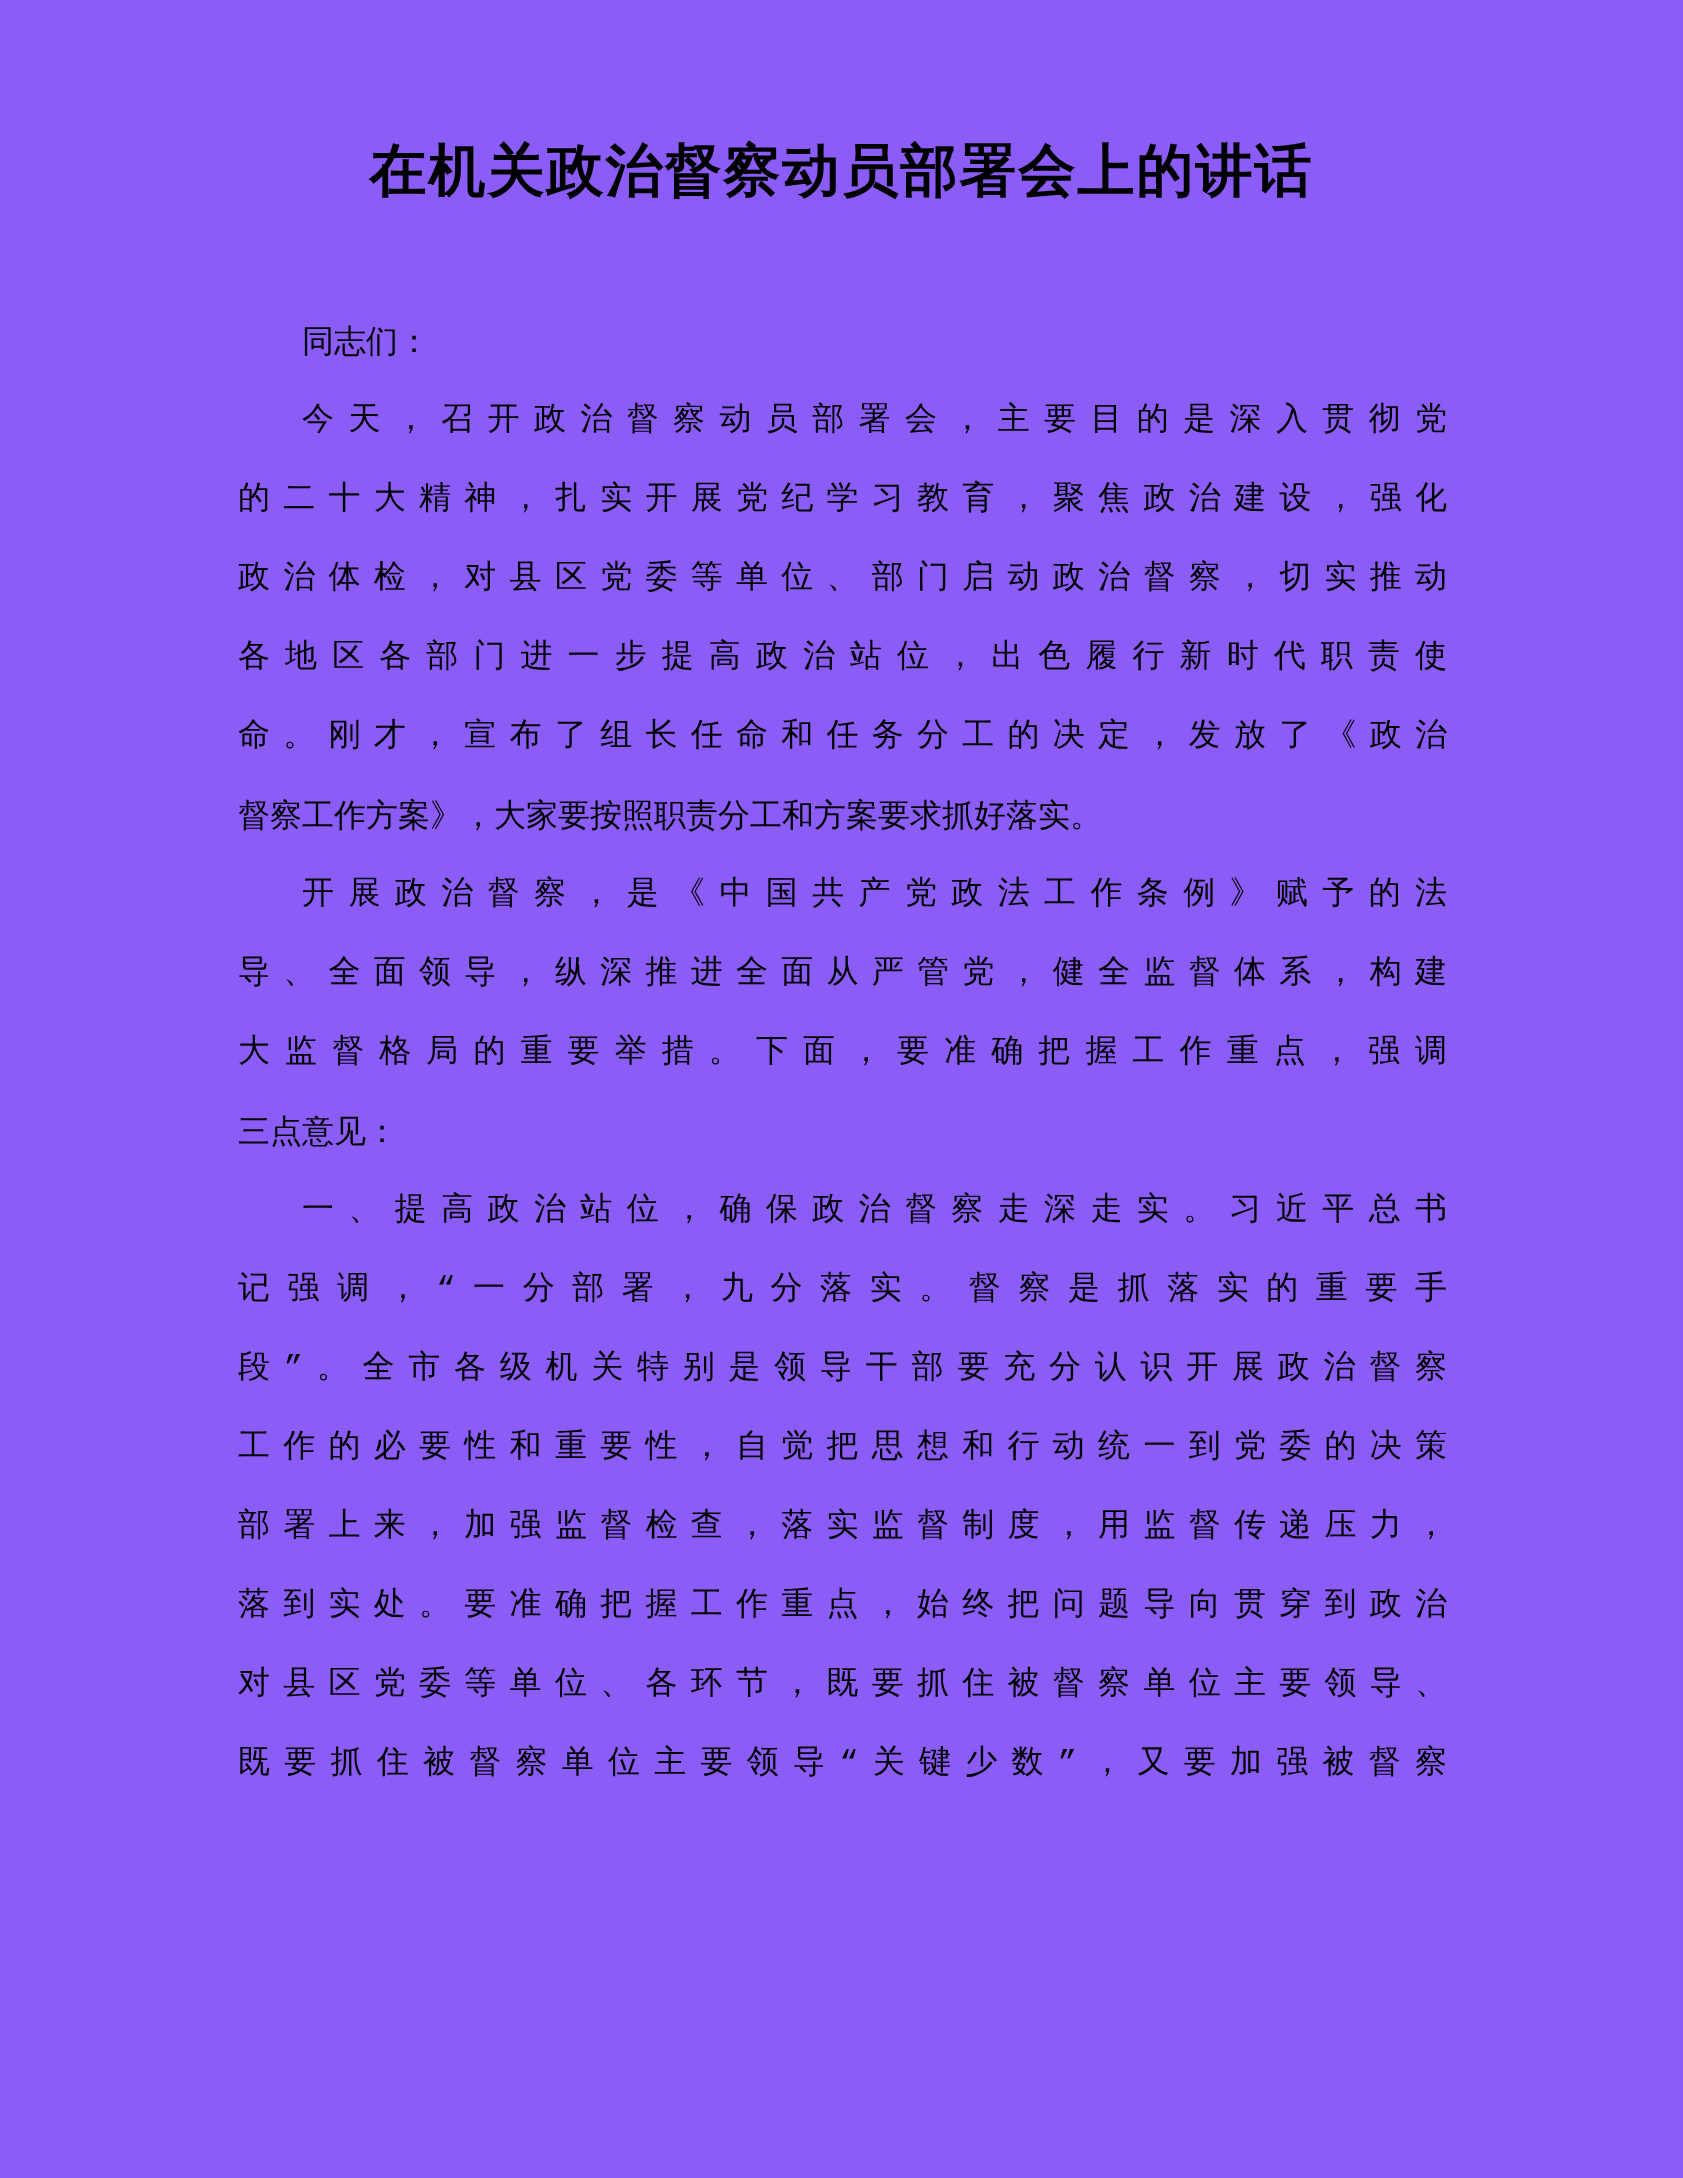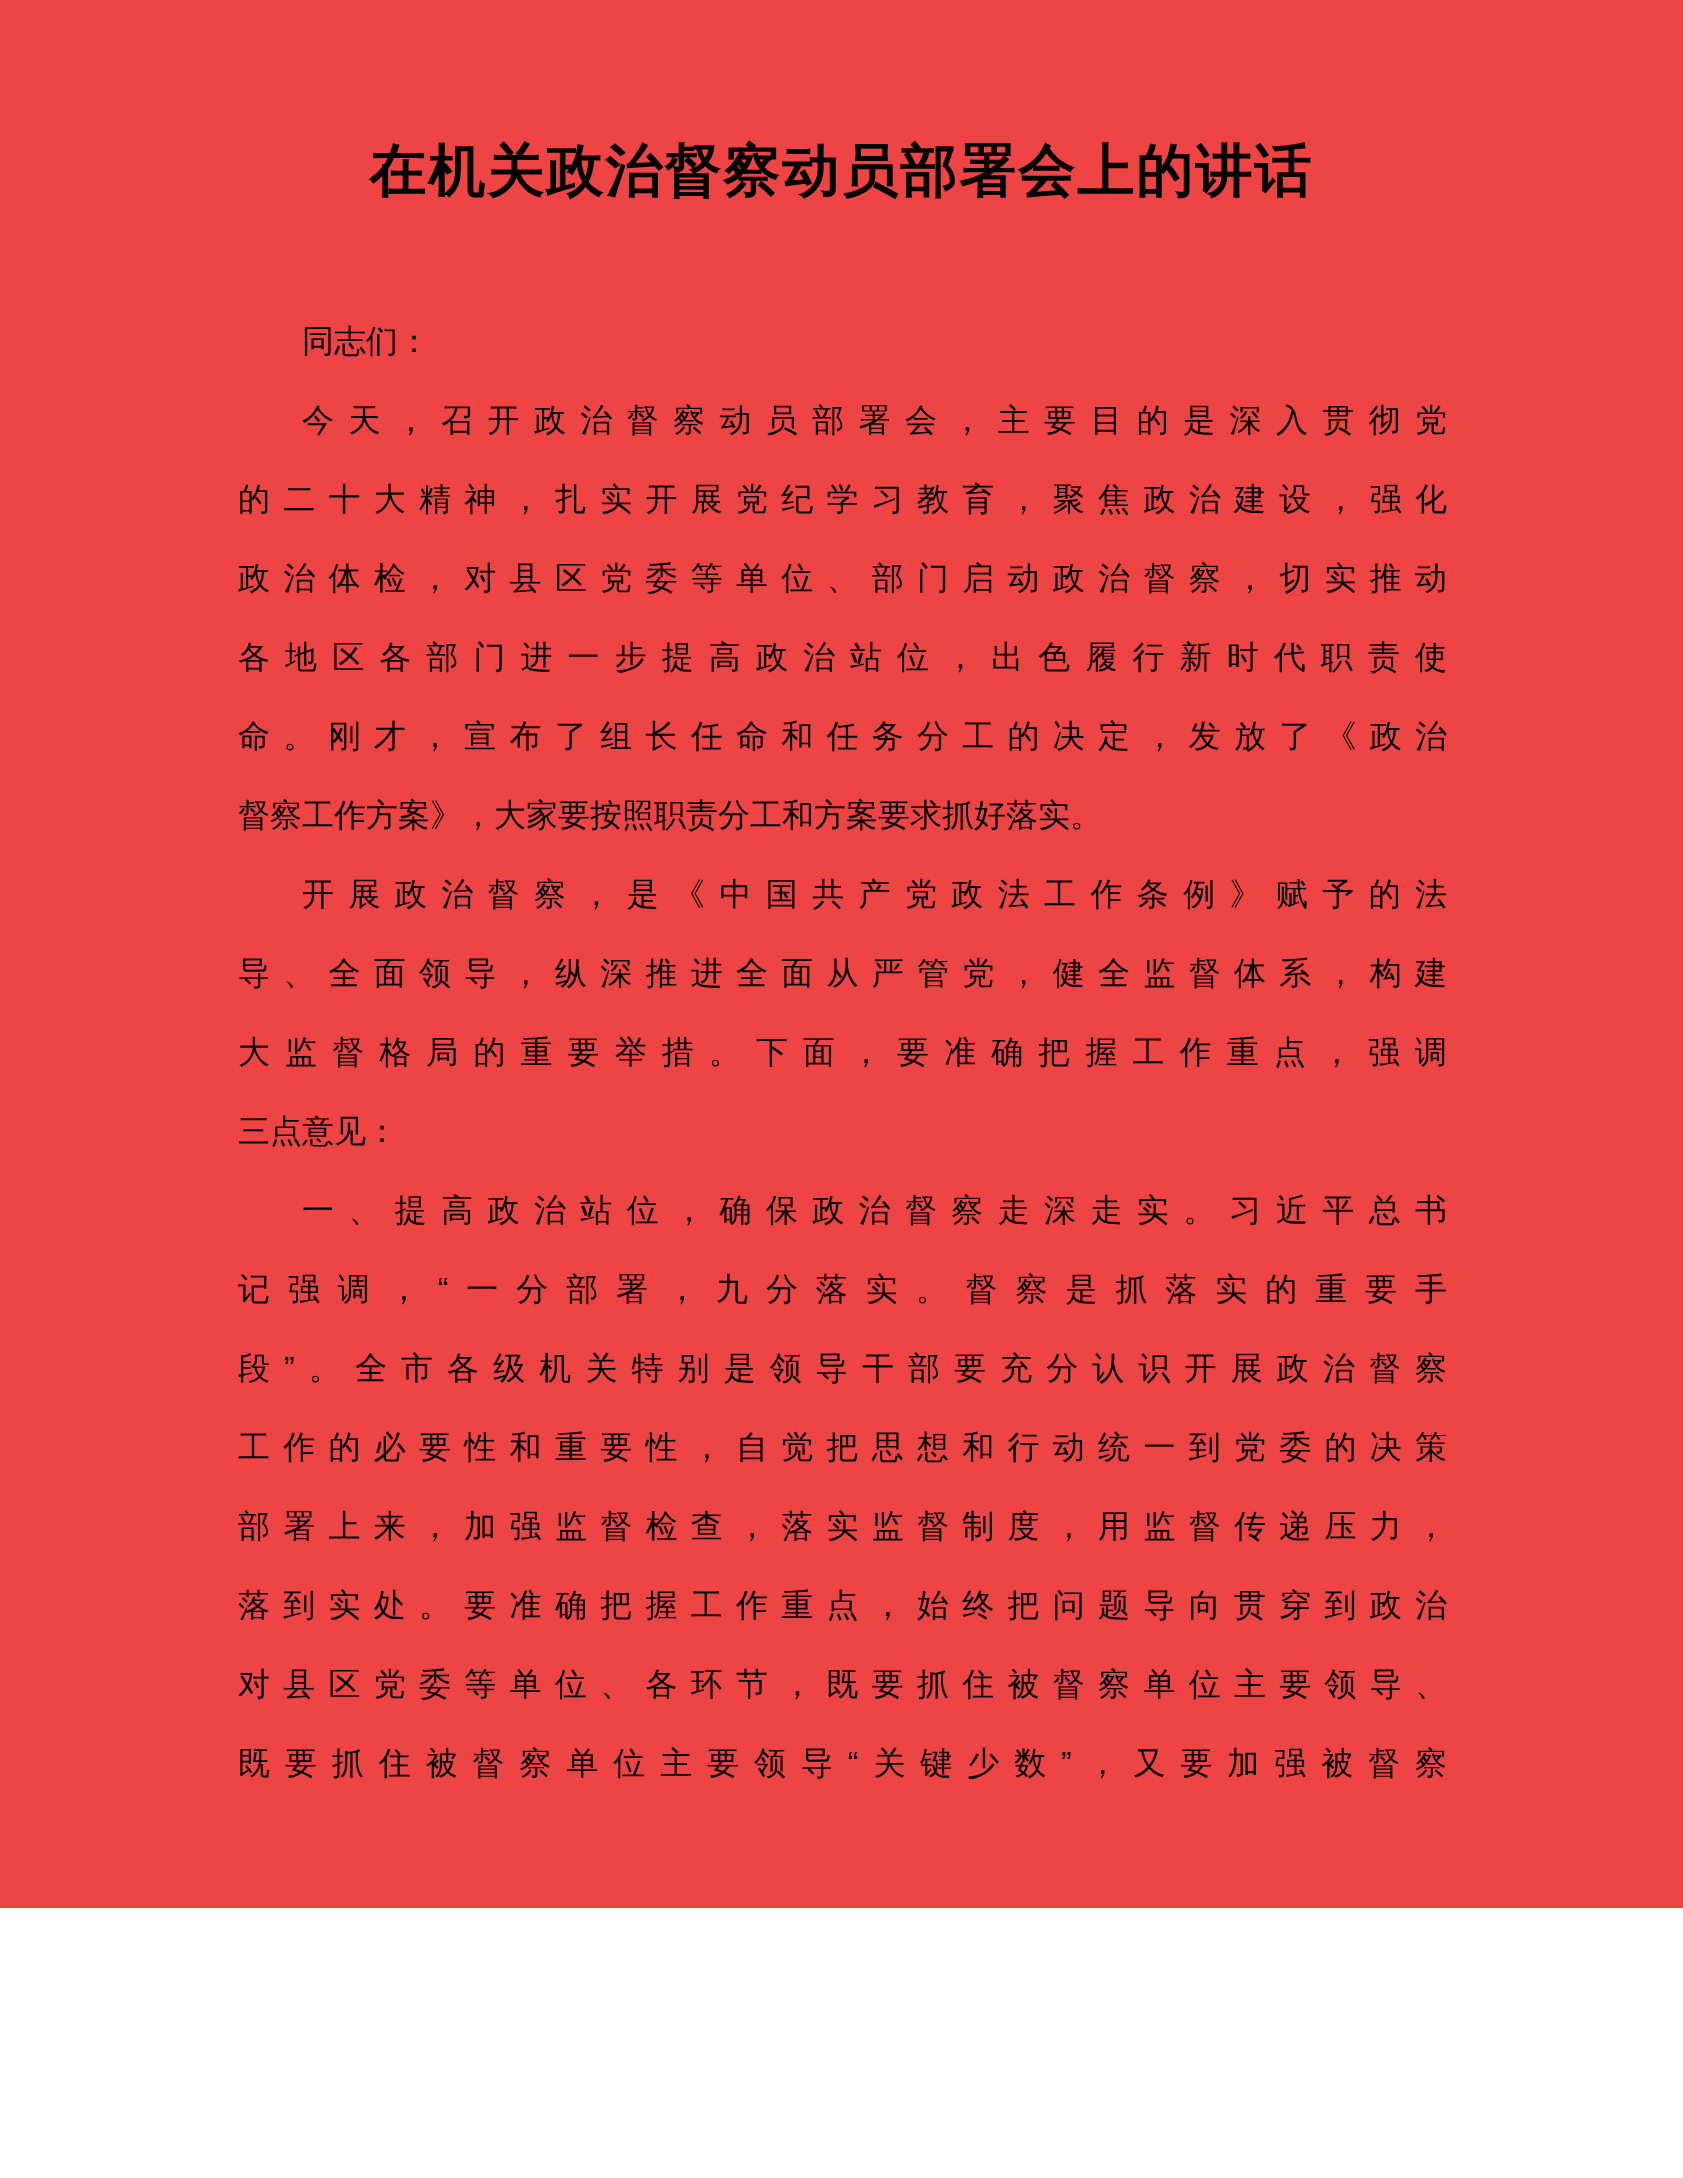--- a/index.html
+++ b/index.html
@@ -3,22 +3,22 @@
 <meta charset="utf-8">
 <style>
   html, body {
     margin: 0;
     padding: 0;
     background: #ffffff;
   }
   .page {
     position: relative;
     width: 1683px;
-    height: 1908px;
-    background: #ef4444;
+    height: 2178px;
+    background: #8b5cf6;
     color: #000000;
     font-family: "Liberation Sans", "DejaVu Sans", sans-serif;
     overflow: hidden;
   }
   .doc-title {
     margin: 0;
     padding-top: 127px;
     height: 87px;
     line-height: 87px;
     font-size: 57px;
@@ -36,20 +36,21 @@
     font-size: 32px;
     text-align: left;
     white-space: nowrap;
     overflow: visible;
   }
   .line.fill {
     white-space: normal;
     text-align: justify;
     text-align-last: justify;
     overflow: hidden;
+    font-family: Liberation Mono, monospace;
   }
   .line.indent {
     text-indent: 2em;
   }
 </style>
 </head>
 <body>
 
 <div class="page">
   <h1 class="doc-title">在机关政治督察动员部署会上的讲话</h1>

